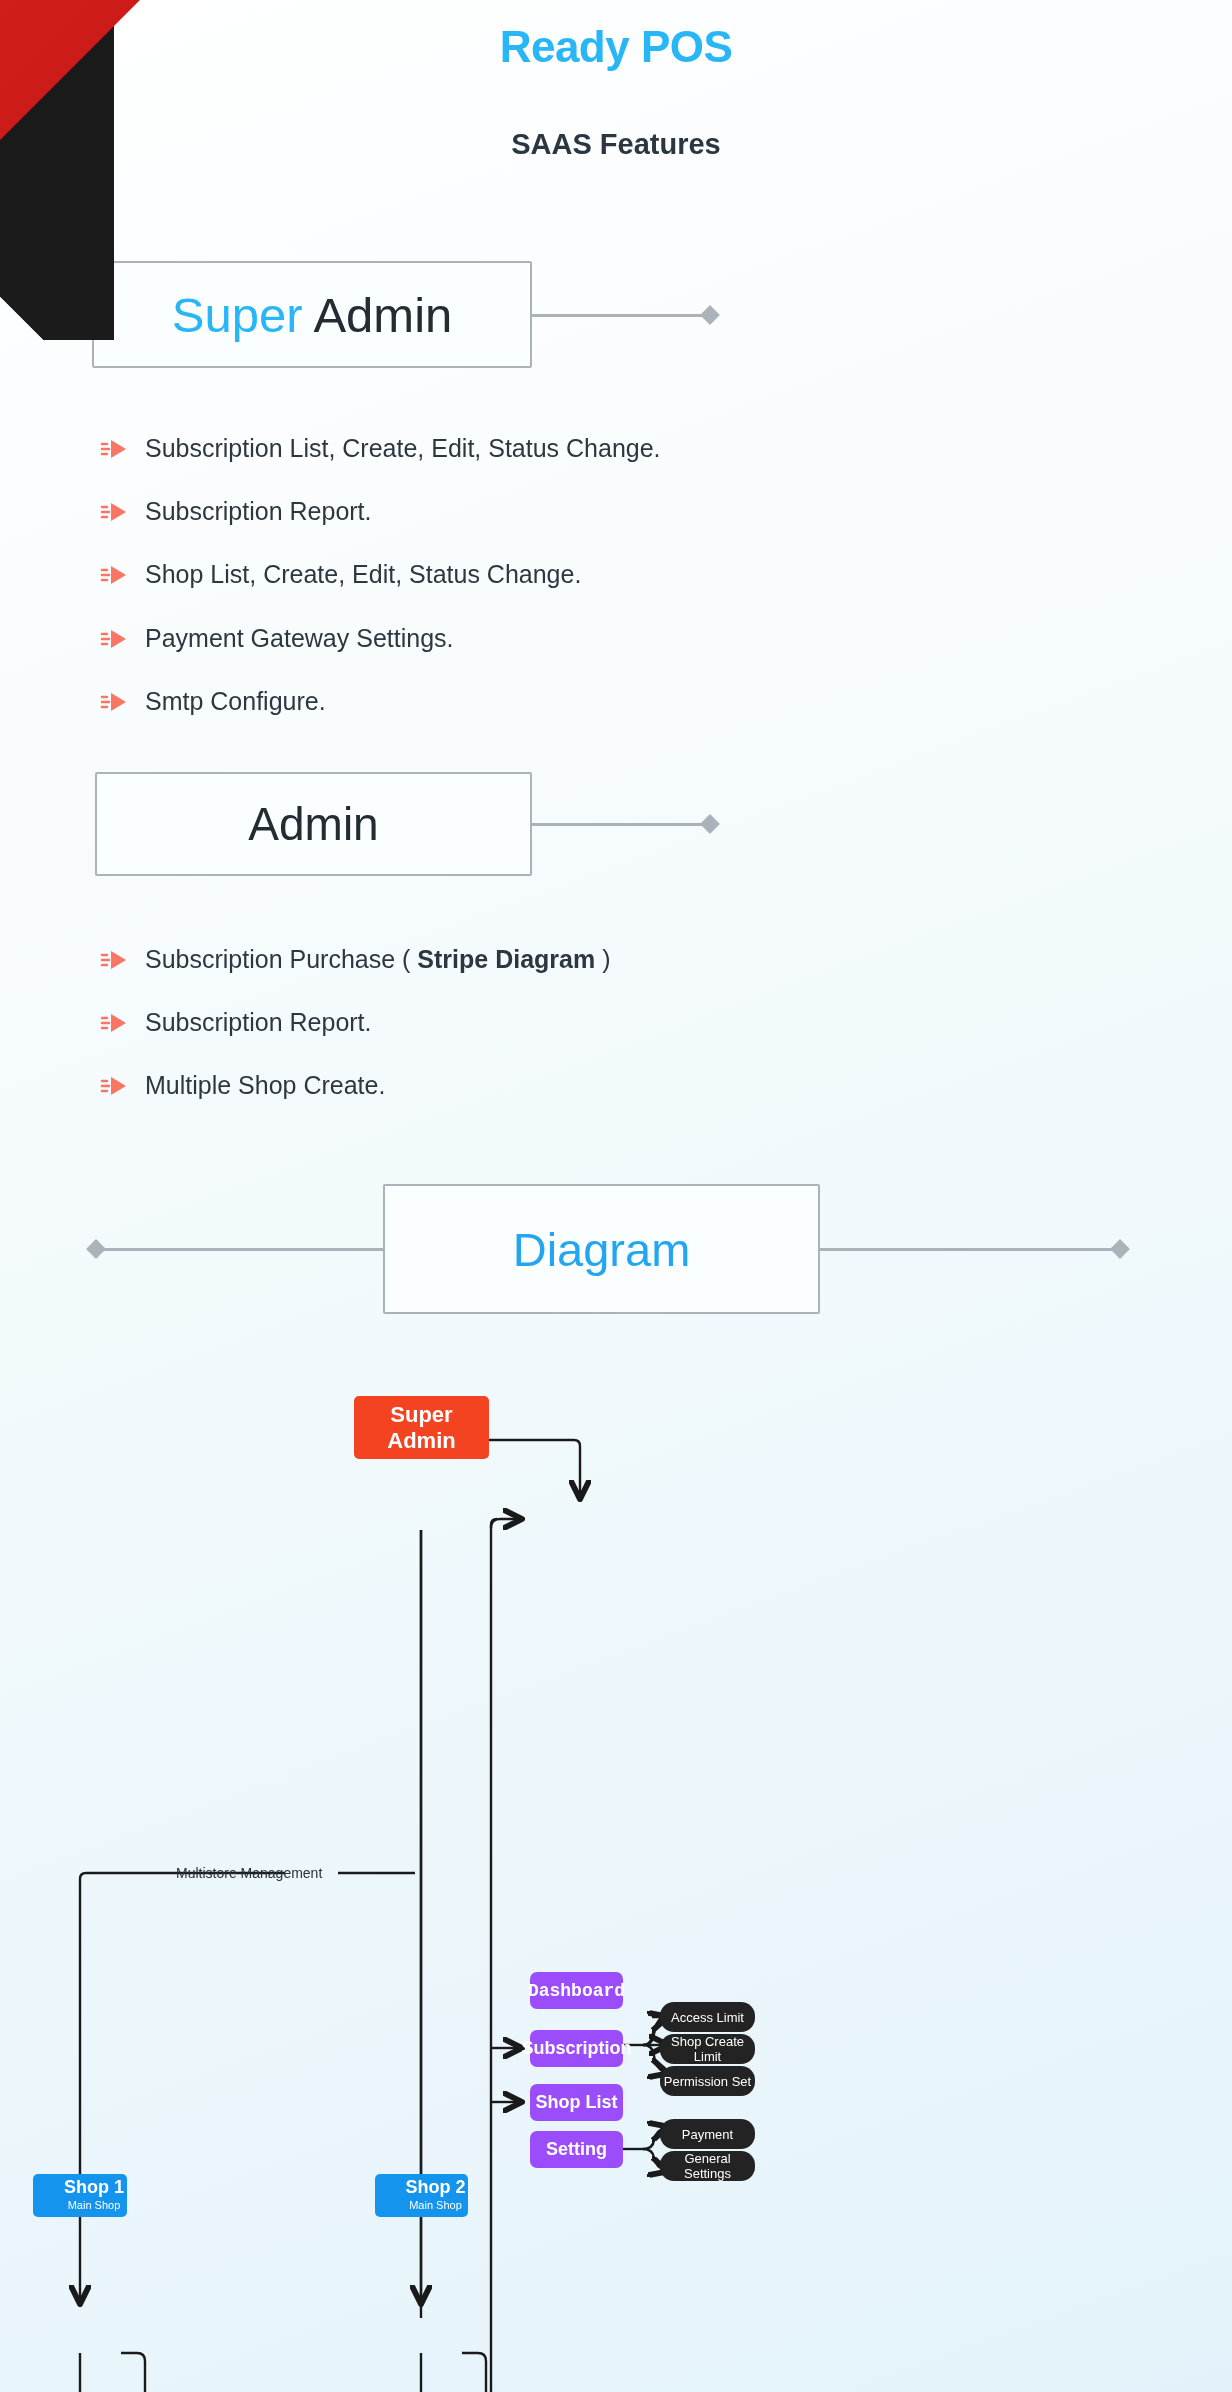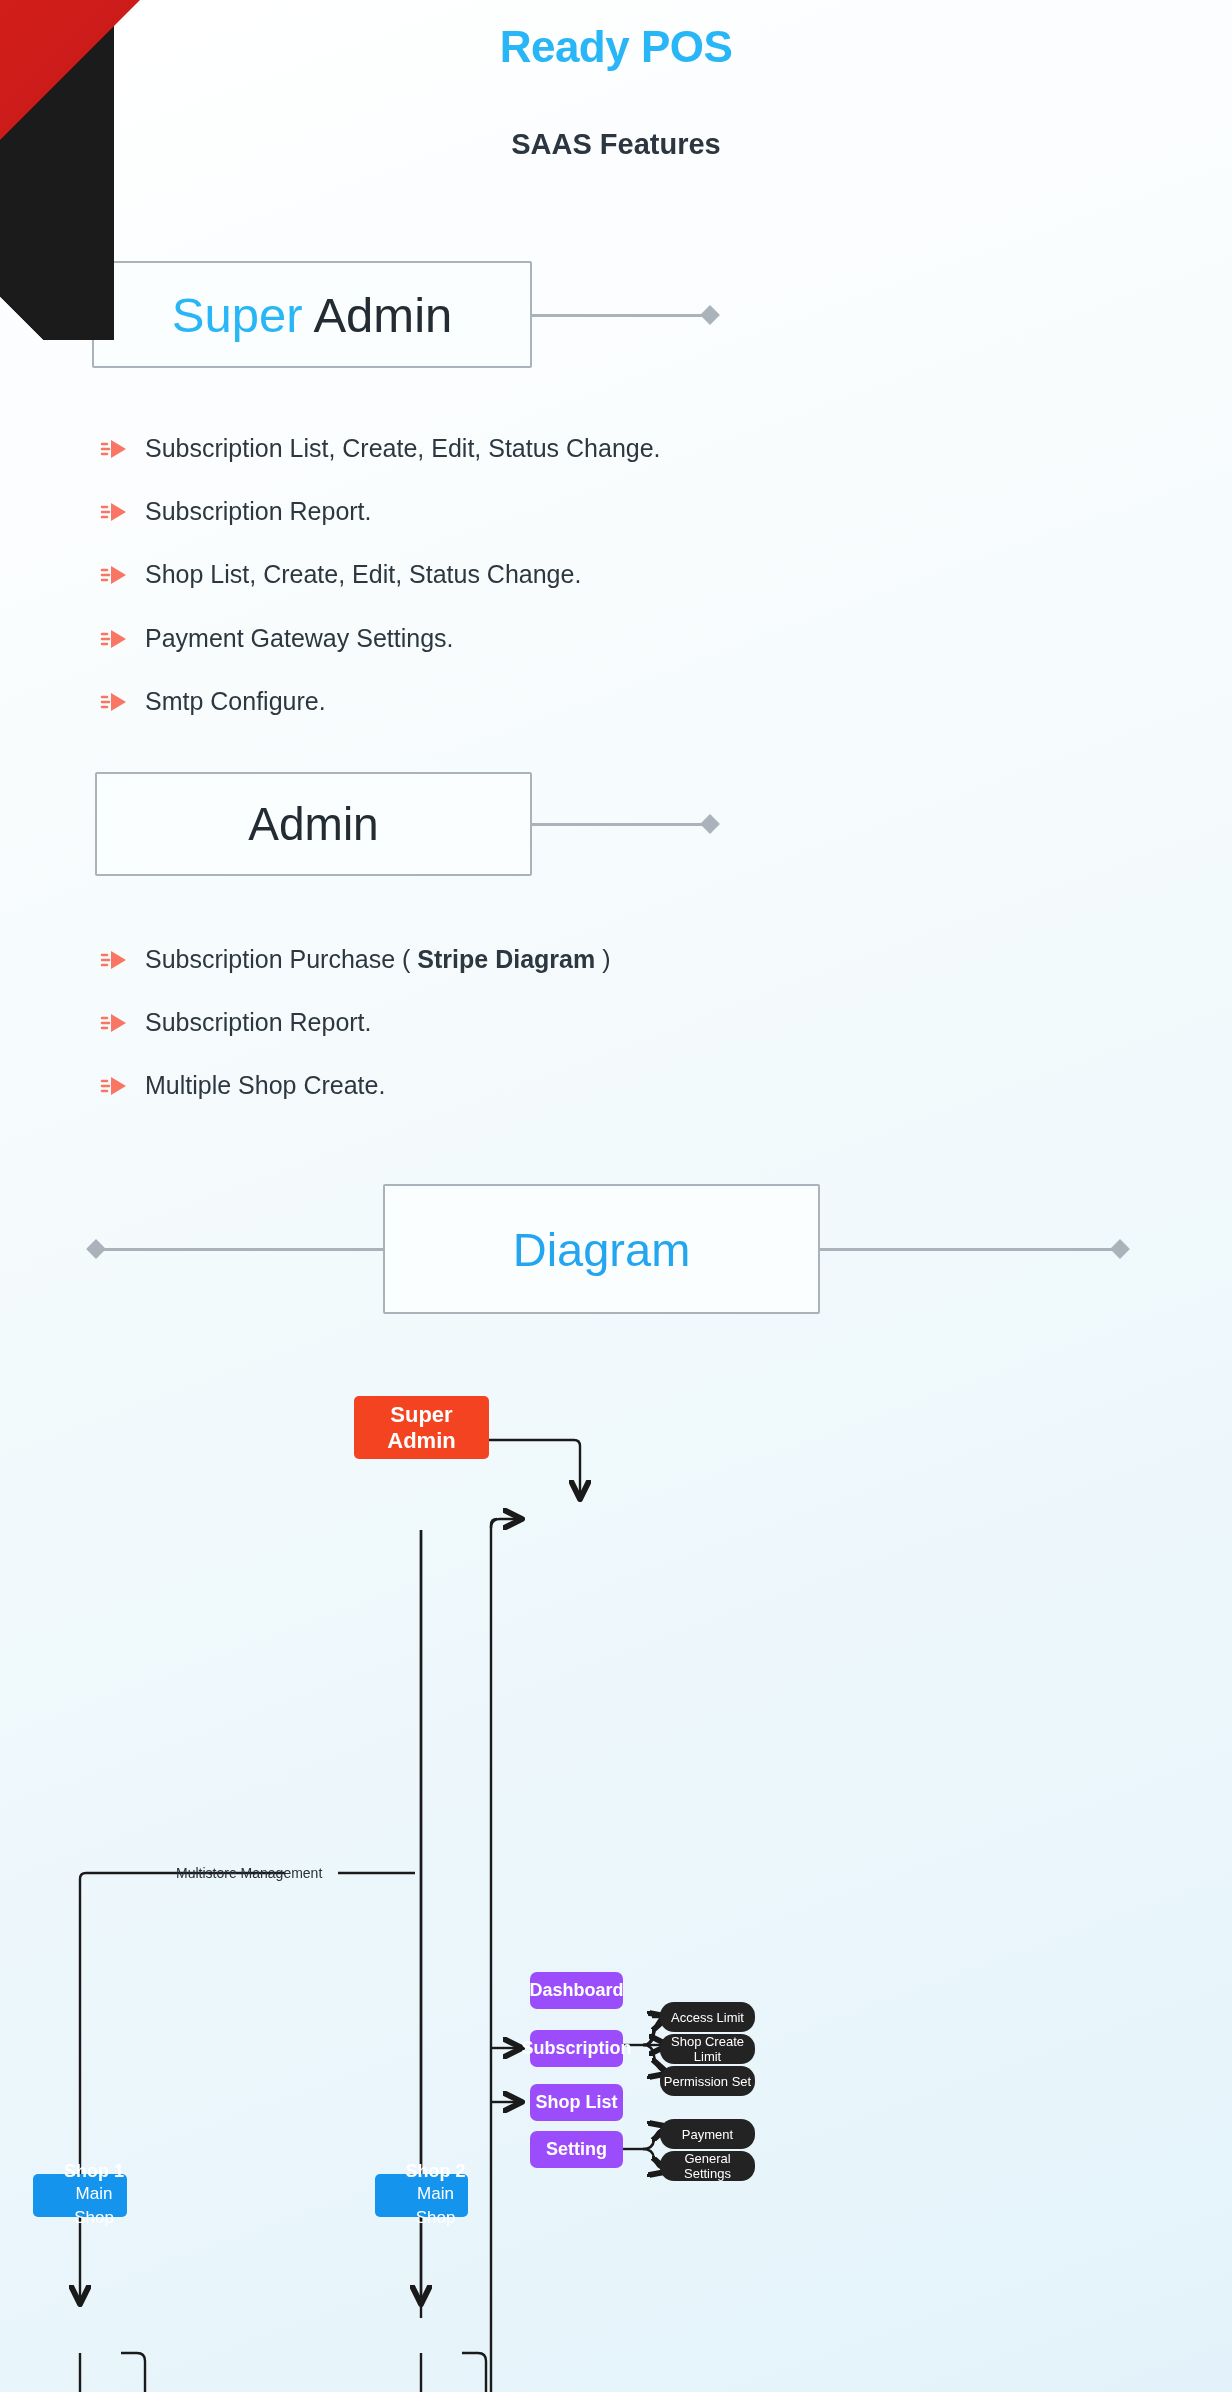--- a/index.html
+++ b/index.html
@@ -97,21 +97,21 @@
     font-size:18px; font-weight:700;
   }
   .n-black{
     background:#232323; color:#fff; border-radius:14px;
     font-size:13px; font-weight:400;
   }
   .n-blue{
     background:#1594ee; color:#fff; border-radius:5px;padding-left:28px;
   }
   .n-blue .main{ font-size:18px; font-weight:700; line-height:1.15; }
-  .n-blue .sub{ font-size:17px; font-weight:400; line-height:1.4; }
+  .n-blue .sub{ font-size:11px; font-weight:400; line-height:1.4; }
   .edge-label{
     position:absolute; font-size:14px; color:#26313a;
     background:transparent; white-space:nowrap;
   }
   svg.wires{ position:absolute; left:0; top:0; width:1232px; height:1052px; overflow:visible;}
   svg.wires path, svg.wires line{ fill:none; stroke:#1a1a1a; stroke-width:2.4; }
 </style>
 </head>
 <body>
 
@@ -263,21 +263,21 @@
 
     <path d="M598,1078 H638" marker-end="url(#ah)"></path>
     <path d="M598,1142 H638" marker-end="url(#ah)"></path>
     <path d="M598,1203 H638" marker-end="url(#ah)"></path>
   </svg>
 
   <div class="node n-superadmin" style="left:354px; top:56px; width:135px; height:63px;">
     <span>Super Admin</span>
   </div>
 
-  <div class="node n-purple" style="left:530px; top:633px; width:93px; height:37px; top:632px;">
+  <div class="node n-purple" style="left:530px; top:633px; width:93px; height:37px; top:632px;font-family:Liberation Mono, monospace;">
     <span>Dashboard</span>
   </div>
   <div class="node n-purple" style="left:530px; top:690px; width:93px; height:37px;">
     <span>Subscription</span>
   </div>
   <div class="node n-purple" style="left:530px; top:744px; width:93px; height:37px;">
     <span>Shop List</span>
   </div>
   <div class="node n-purple" style="left:530px; top:791px; width:93px; height:37px;text-align:center;">
     <span>Setting</span>

